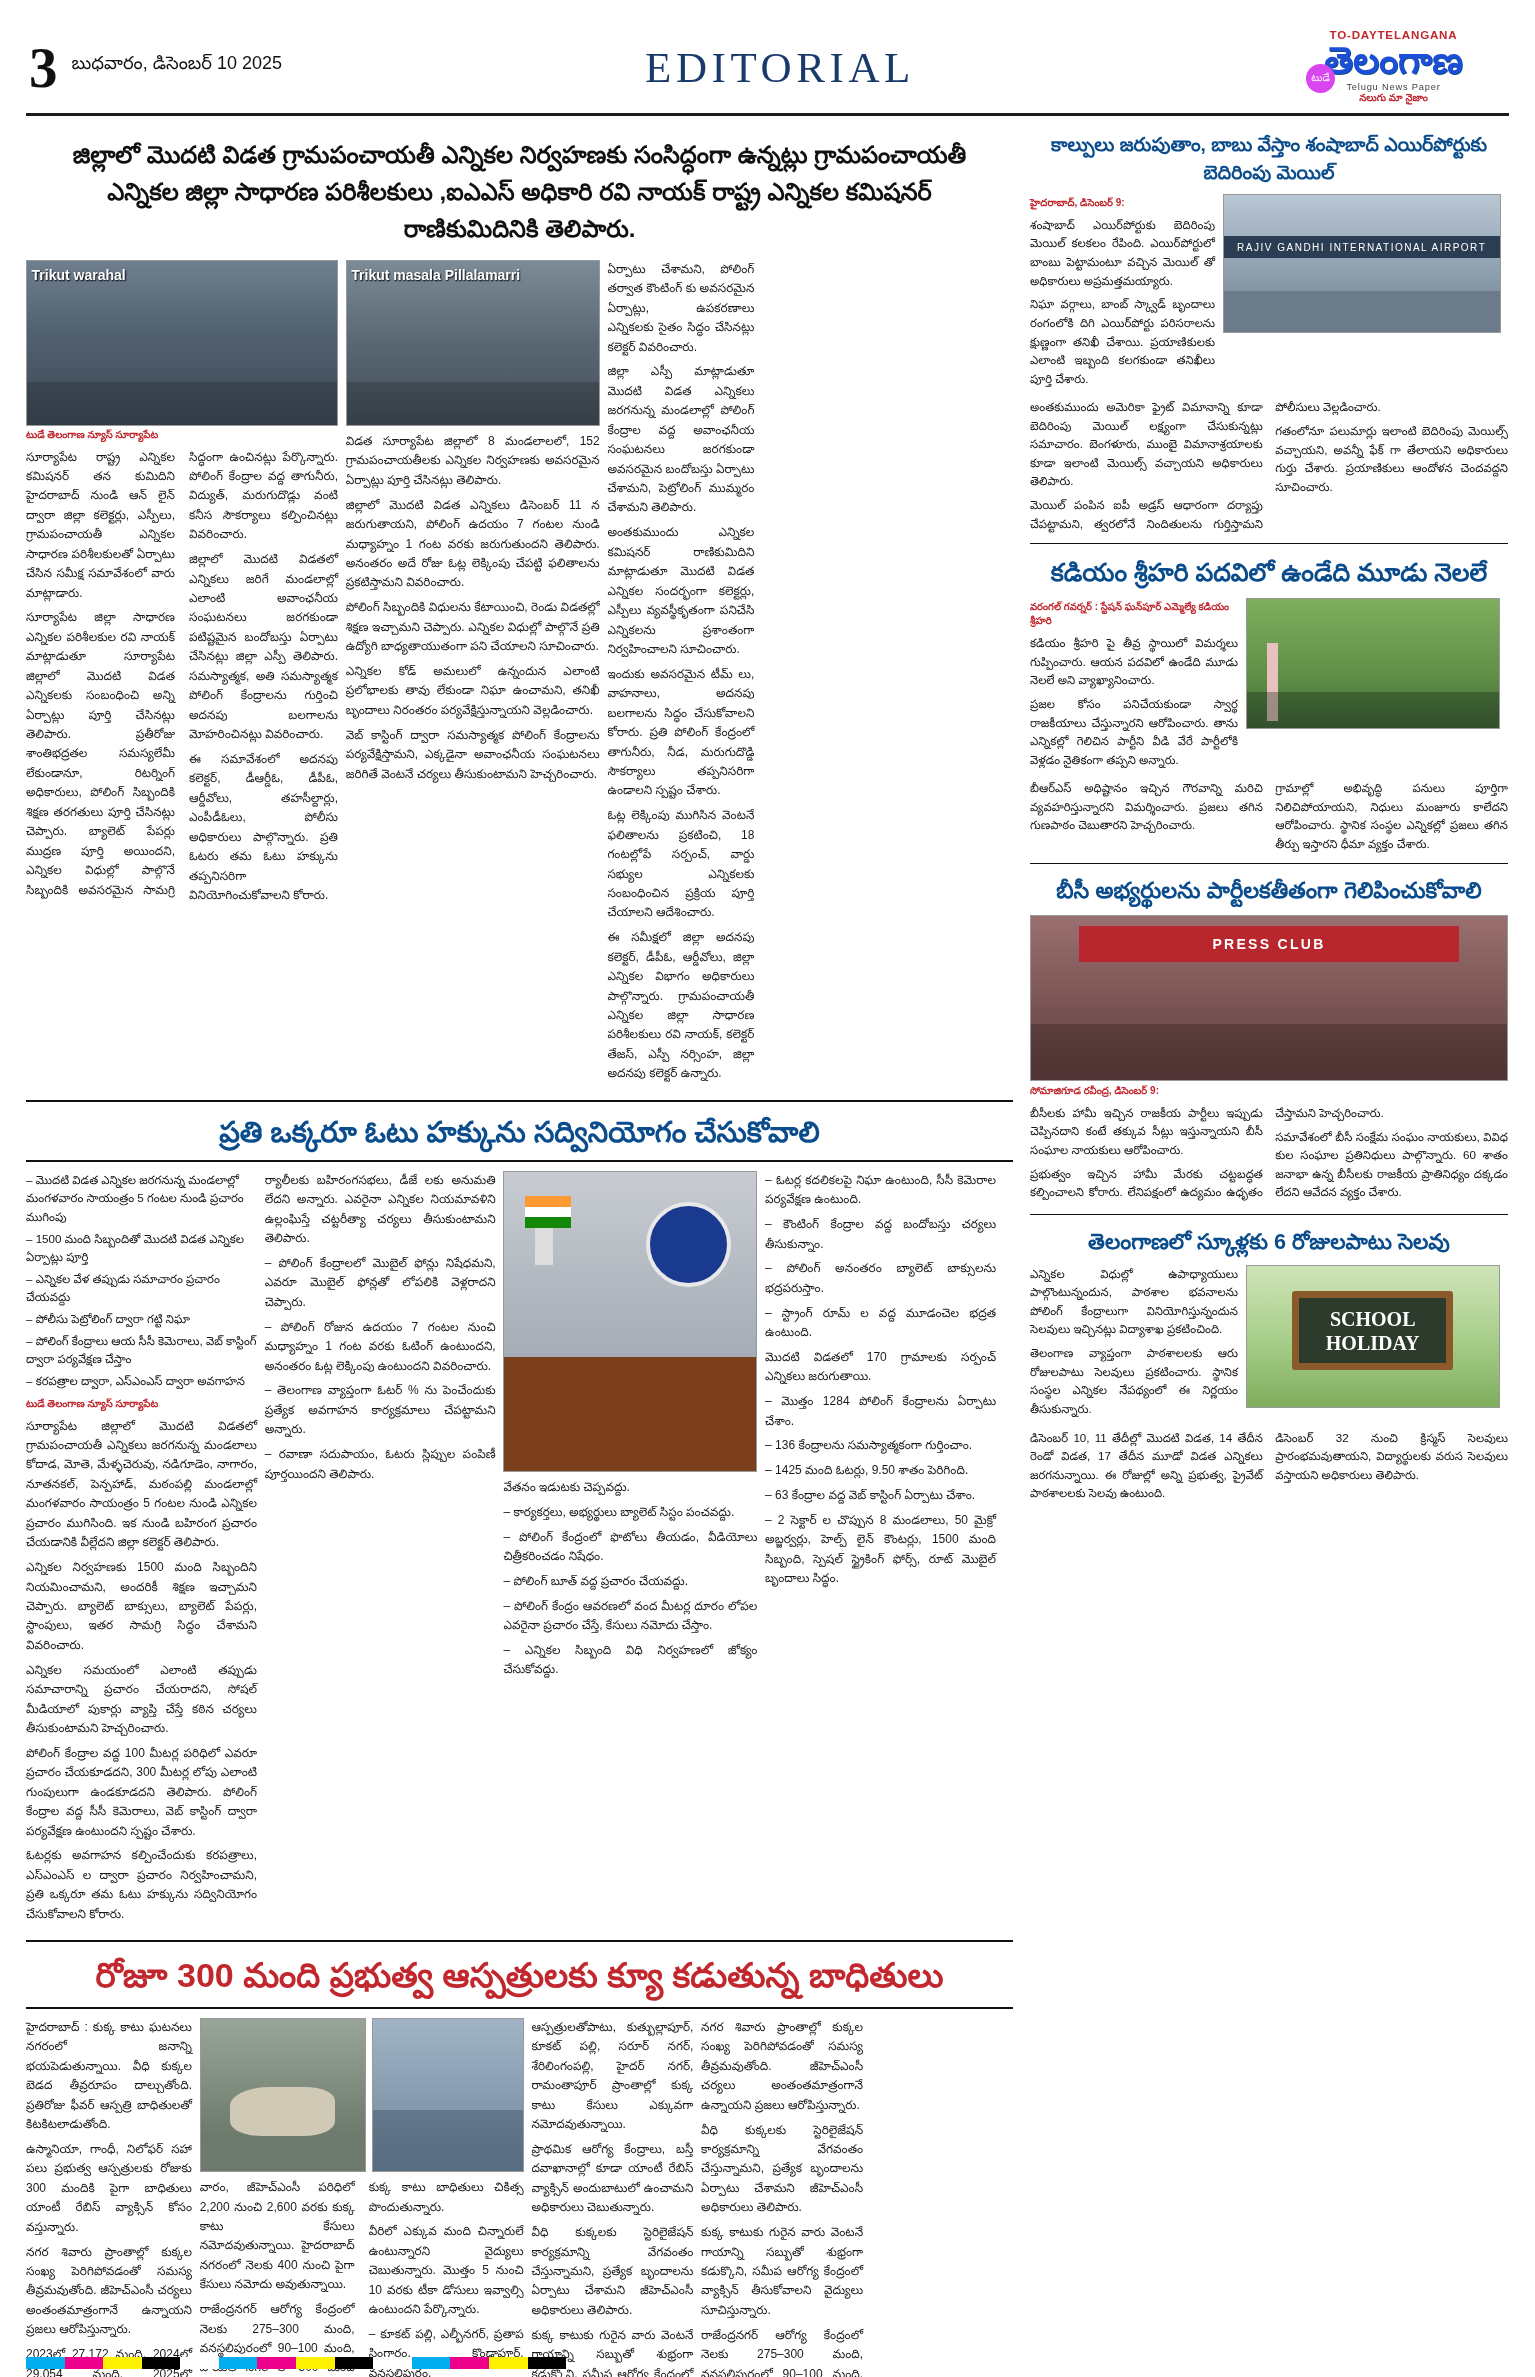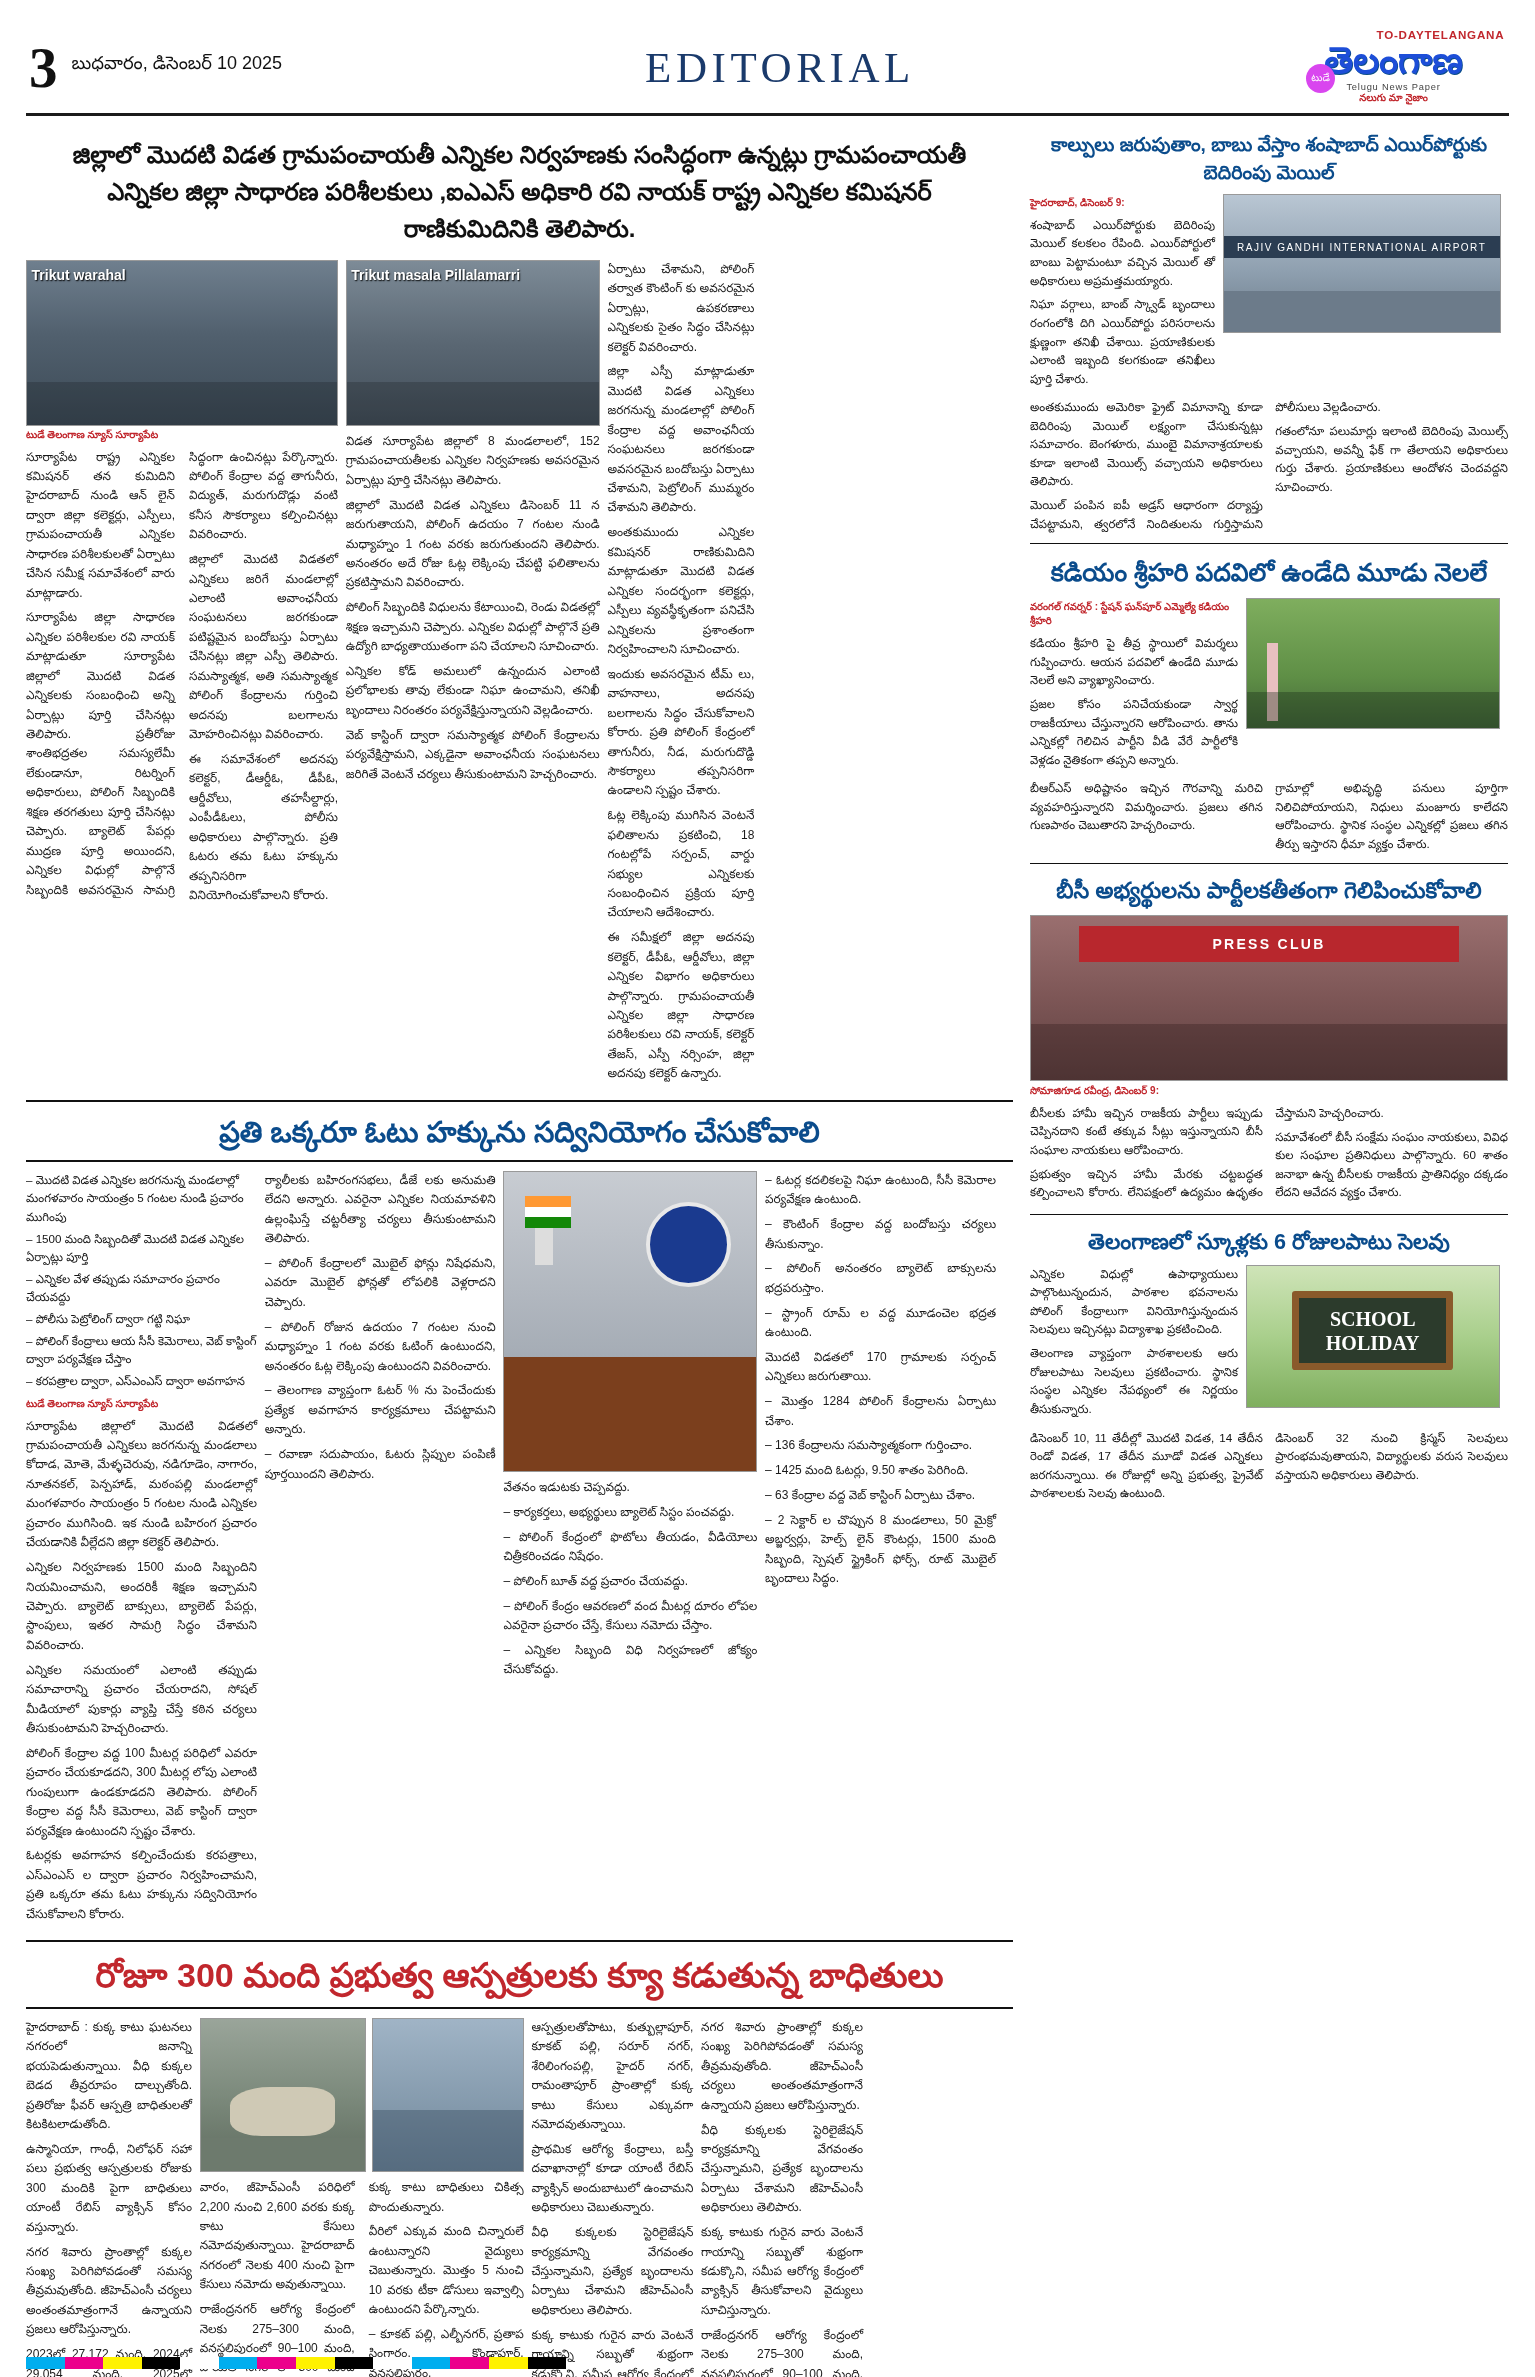--- a/index.html
+++ b/index.html
@@ -61,21 +61,21 @@
     height: 93px;
     position: relative;
     display: flex;
     flex-direction: column;
     align-items: center;
     justify-content: center;
   }
   .logo-topbar {
     width: 100%;
     display: flex;
-    justify-content: flex-end;
+    justify-content: center;
     font-size: 11.6px;
     color: #c1272d;
     font-weight: bold;
     letter-spacing: 0.8px;
     padding: 0 4.6px;
   }
   .logo-main {
     font-size: 37px;
     color: #1d4ed8;
     font-weight: bold;

